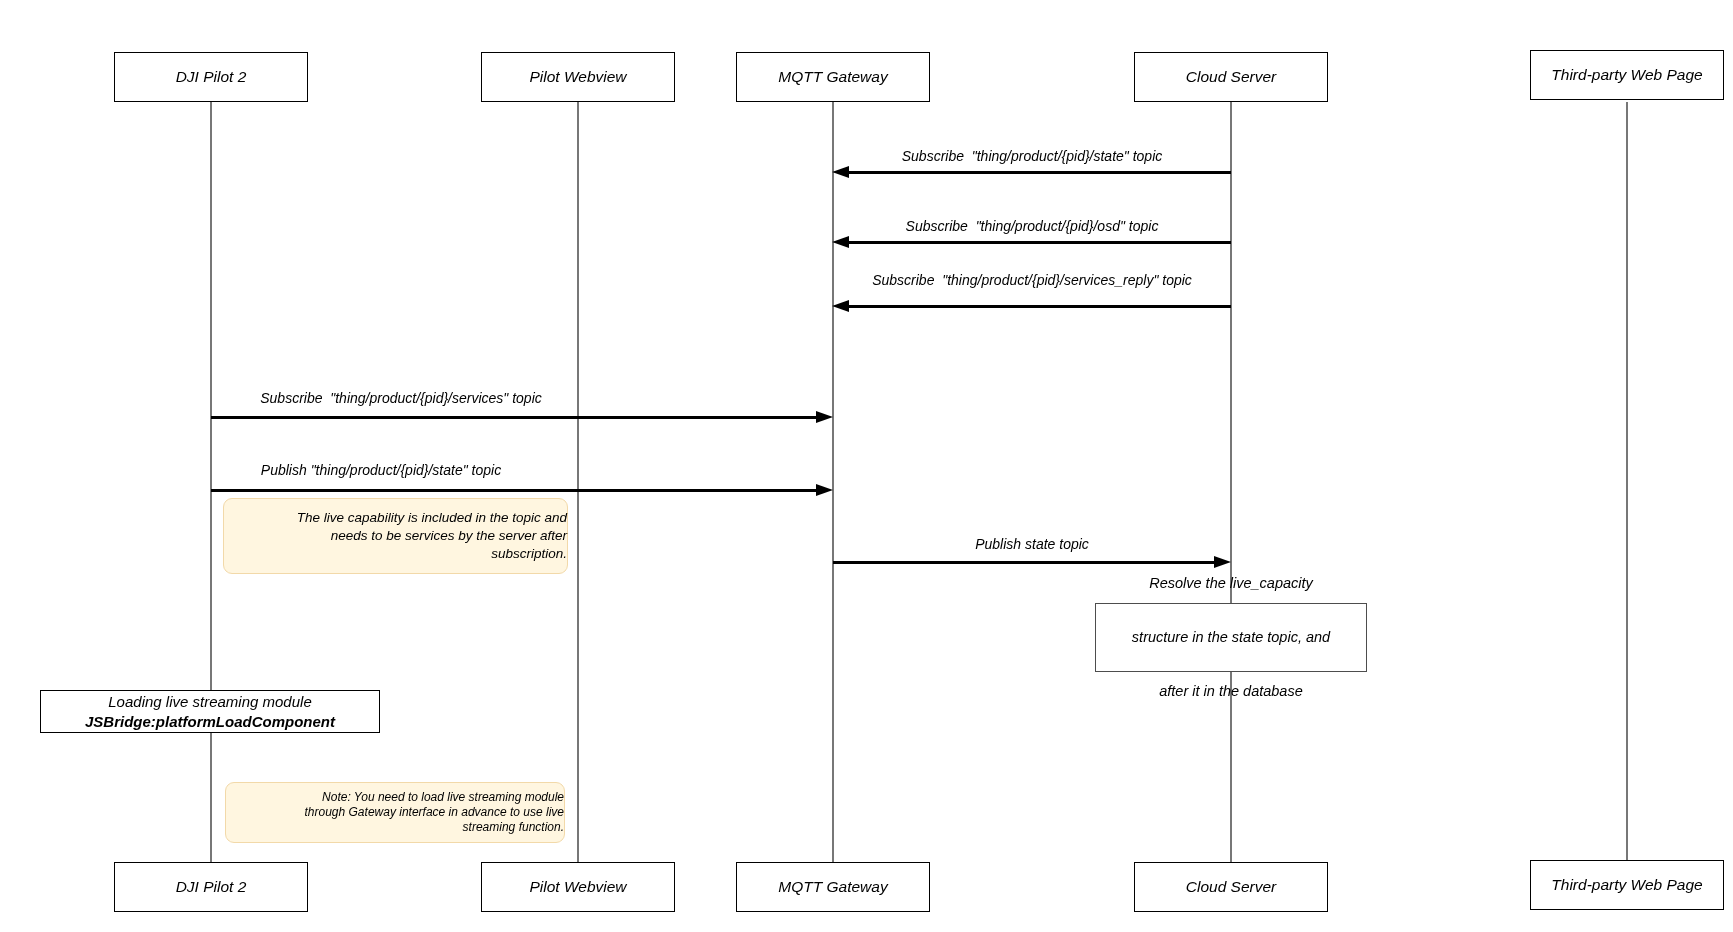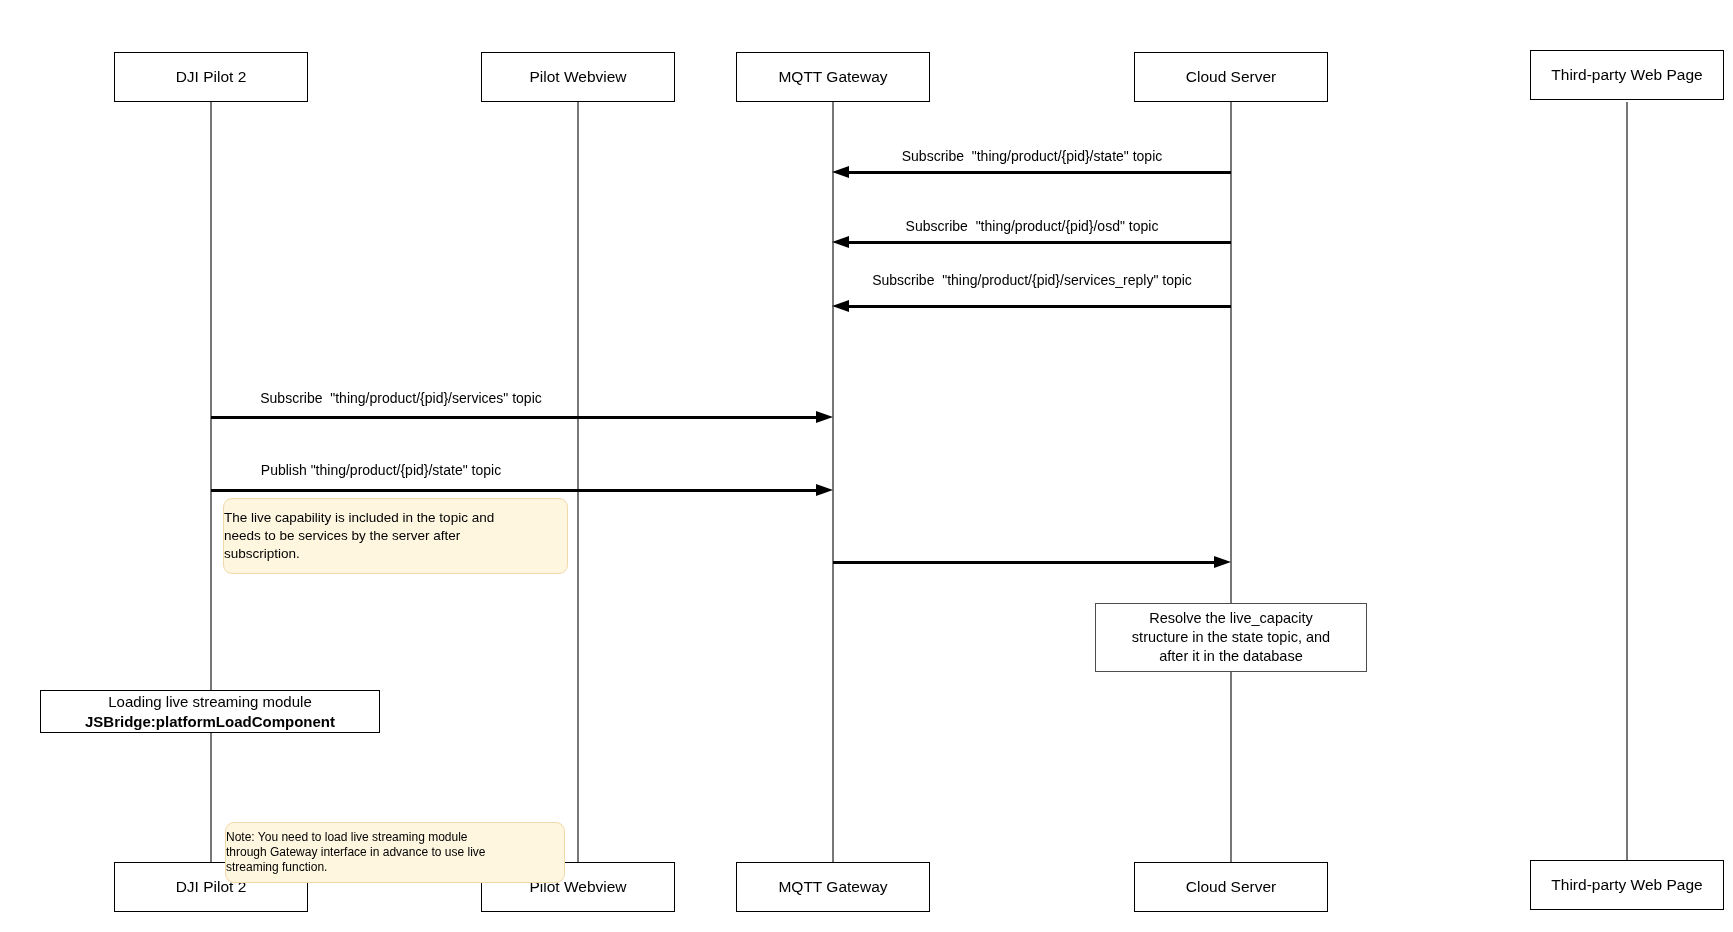--- a/index.html
+++ b/index.html
@@ -8,20 +8,21 @@
     background: #ffffff;
     font-family: "Liberation Sans", "DejaVu Sans", sans-serif;
     color: var(--text, #000);
   }
   .canvas {
     position: relative;
     width: 1733px;
     height: 932px;
     background: var(--background, #fff);
     overflow: hidden;
+    font-style: italic;
   }
   .participant-box {
     position: absolute;
     width: 194px;
     height: 50px;
     background: var(--box-fill, #fff);
     border: 1.5px solid var(--box-border, #000);
     box-sizing: border-box;
     display: flex;
     align-items: center;
@@ -58,37 +59,37 @@
     line-height: 17px;
   }
   .note {
     position: absolute;
     background: var(--note-fill, #fff6e0);
     border: 1.5px solid var(--note-border, #f2d9a9);
     border-radius: 9px;
     box-sizing: border-box;
     display: flex;
     flex-direction: column;
-    align-items: flex-start;
+    align-items: flex-end;
     justify-content: center;
     text-align: center;
   }
   .note.big  { font-size: 13.5px; line-height: 18px; }
-  .note.small{ font-size: 12px;   line-height: 15px; margin-top: 40px; }
+  .note.small{ font-size: 12px;   line-height: 15px; }
   .plainbox {
     position: absolute;
     background: var(--box-fill, #fff);
     box-sizing: border-box;
     display: flex;
     flex-direction: column;
     align-items: center;
     justify-content: center;
     text-align: center;
   }
-  .plainbox.gray  { border: 1.5px solid #4d4d4d; font-size: 14.5px; line-height: 19px; }
+  .plainbox.gray  { border: 1.5px solid #4d4d4d; font-size: 14.5px; line-height: 19px; gap: 35px; }
   .plainbox.black { border: 1.5px solid #000;    font-size: 15px;   line-height: 20px; }
   .bold { font-weight: bold; }
 </style>
 </head>
 <body>
 
 <div class="canvas">
 
   <div class="lifeline" style="left:210px"></div>
   <div class="lifeline" style="left:577px"></div>
@@ -121,20 +122,21 @@
   <div class="arrowhead left" style="left:832px; top:300px"></div>
 
   <div class="msg-label" style="left:211px; top:390px; width:380px">Subscribe  "thing/product/{pid}/services" topic</div>
   <div class="msg-line" style="left:211px; top:416px; width:608px"></div>
   <div class="arrowhead right" style="left:816px; top:411px"></div>
 
   <div class="msg-label" style="left:211px; top:462px; width:340px">Publish "thing/product/{pid}/state" topic</div>
   <div class="msg-line" style="left:211px; top:489px; width:608px"></div>
   <div class="arrowhead right" style="left:816px; top:484px"></div>
 
+  <div class="msg-label" style="left:833px; top:536px; width:398px">Publish state topic</div>
   <div class="msg-line" style="left:833px; top:561px; width:384px"></div>
   <div class="arrowhead right" style="left:1214px; top:556px"></div>
 
   <div class="note big" style="left:223px; top:498px; width:345px; height:76px">
     <div>The live capability is included in the topic and</div>
     <div>needs to be services by the server after</div>
     <div>subscription.</div>
   </div>
 
   <div class="plainbox gray" style="left:1095px; top:603px; width:272px; height:69px">

